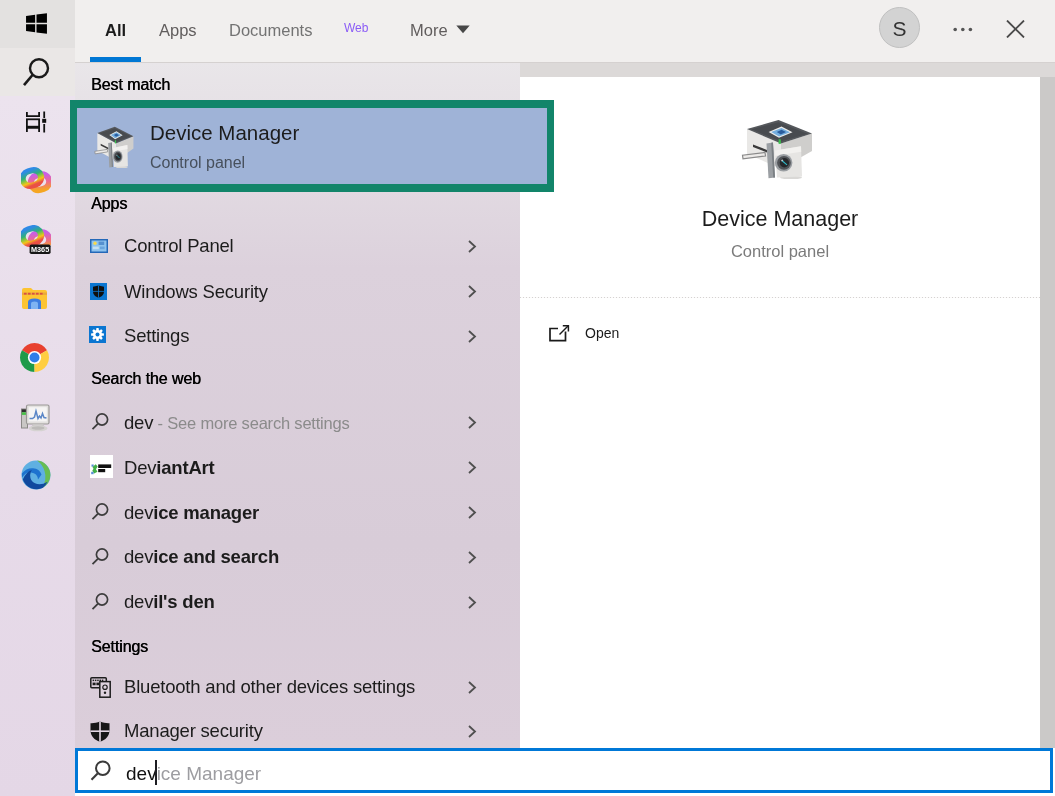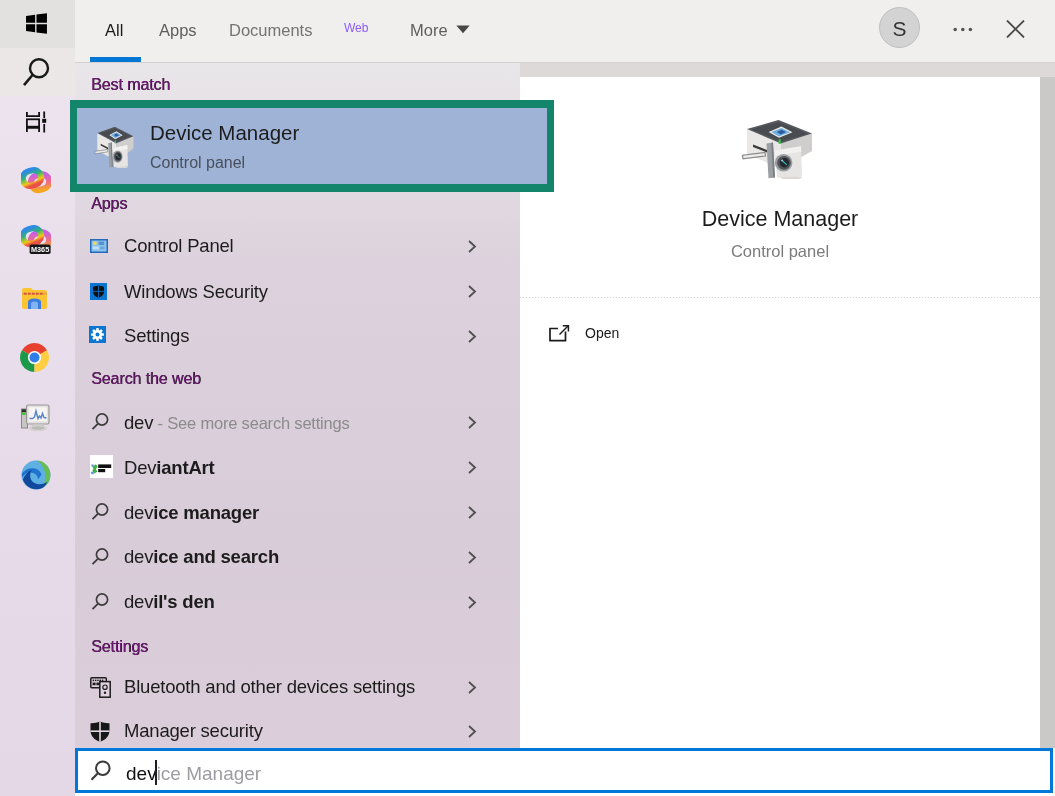--- a/index.html
+++ b/index.html
@@ -1,19 +1,19 @@
 <!DOCTYPE html>
 <html><head>
 <meta charset="utf-8">
 <style>
   html,body{margin:0;padding:0}
   body{width:1055px;height:796px;overflow:hidden;position:relative;
        font-family:"Liberation Sans",sans-serif;background:#fff}
   .abs{position:absolute}
-  .hdr{font-size:16px;color:#701a75;text-shadow:0.5px 0 #111;letter-spacing:-0.1px;}
+  .hdr{font-size:16px;color:#000000;text-shadow:0.5px 0 #111;letter-spacing:-0.1px;}
   .rowtxt{font-size:18.5px;color:#1c1c1c;letter-spacing:-0.2px;}
   svg{display:block}
 </style>
 </head>
 <body>
 
 <div class="abs" style="left:0;top:0;width:75px;height:48px;background:#e3e1e0"></div>
 <div class="abs" style="left:0;top:48px;width:75px;height:48px;background:#eae7e6"></div>
 <div class="abs" style="left:0;top:96px;width:75px;height:700px;background:linear-gradient(180deg,#ece3ee 0%,#e7dbe9 55%,#e4d7e6 100%)"></div>
 
@@ -113,21 +113,21 @@
   <ellipse cx="17" cy="24" rx="6.5" ry="1.8" fill="#bdbbb9"></ellipse>
 </svg>
 
 <svg class="abs" style="left:21px;top:460px" width="30" height="30" viewBox="0 0 30 30">
   <circle cx="15" cy="15" r="14.5" fill="#5fb0e2"></circle>
   <path d="M16,0.6 A14.5,14.5 0 0 1 29.4,15 A14.5,14.5 0 0 1 20.5,28 Q26.5,20 23.5,11 Q21.5,4.5 16,0.6 Z" fill="#68bd52"></path>
   <path d="M0.8,13.5 Q5.5,7.8 12,8.2 Q18.5,8.8 20.5,14.5 L17,19.5 Q16.5,13 10,12.4 Q4.8,12 1.2,17.5 Z" fill="#1e73cf"></path>
   <path d="M1.8,19.5 A14.5,14.5 0 0 0 22,27.7 Q25,25.2 26.5,21.8 Q19.5,26 14,23.3 Q8.8,20.7 9.2,14.8 Q9.4,12.2 10.8,10 Q5,12 1.8,19.5 Z" fill="#11499e"></path>
 </svg>
 
-<div class="abs" style="left:105px;top:20.5px;font-size:16.5px;font-weight:normal;color:#1b1b1b">All</div>
+<div class="abs" style="left:105px;top:20.5px;font-size:16.5px;font-weight:bold;color:#1b1b1b">All</div>
 <div class="abs" style="left:159px;top:20.5px;font-size:16.5px;color:#615d5d">Apps</div>
 <div class="abs" style="left:229px;top:20.5px;font-size:16.5px;color:#737373">Documents</div>
 <div class="abs" style="left:344px;top:20.5px;font-size:12px;color:#8b5cf6">Web</div>
 <div class="abs" style="left:410px;top:20.5px;font-size:16.5px;color:#615d5d">More</div>
 <svg class="abs" style="left:455.5px;top:24.8px" width="14" height="9" viewBox="0 0 14 9">
   <path d="M0.3,0.4 H13.7 L7,8.2 Z" fill="#474747"></path>
 </svg>
 <div class="abs" style="left:90px;top:57px;width:51px;height:5px;background:#0077d4"></div>
 
 <div class="abs" style="left:879px;top:7px;width:41px;height:41px;border-radius:50%;background:#d3d3d3;border:1px solid #c0c0c0;box-sizing:border-box"></div>

